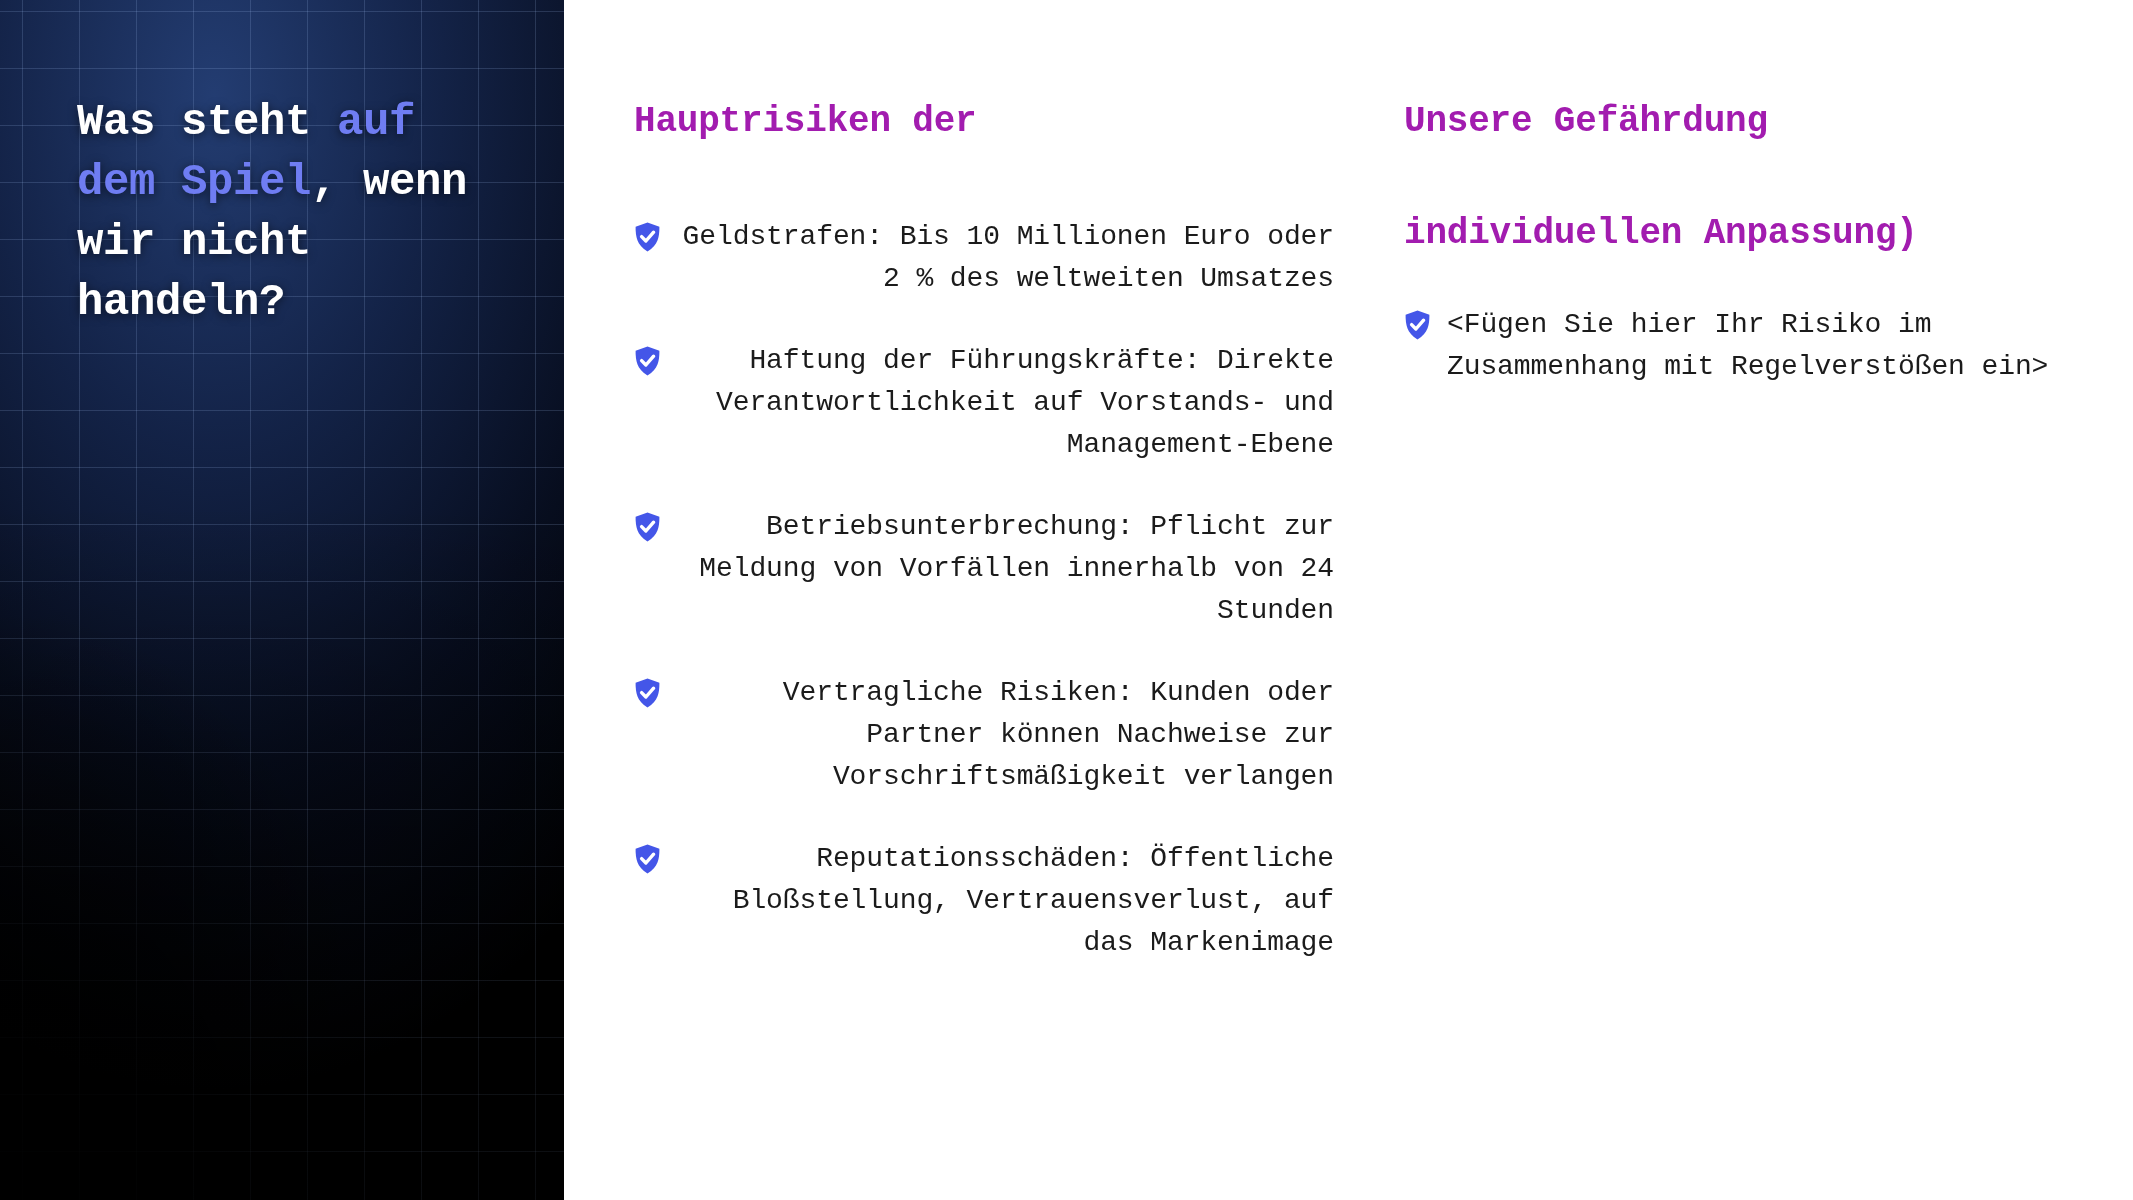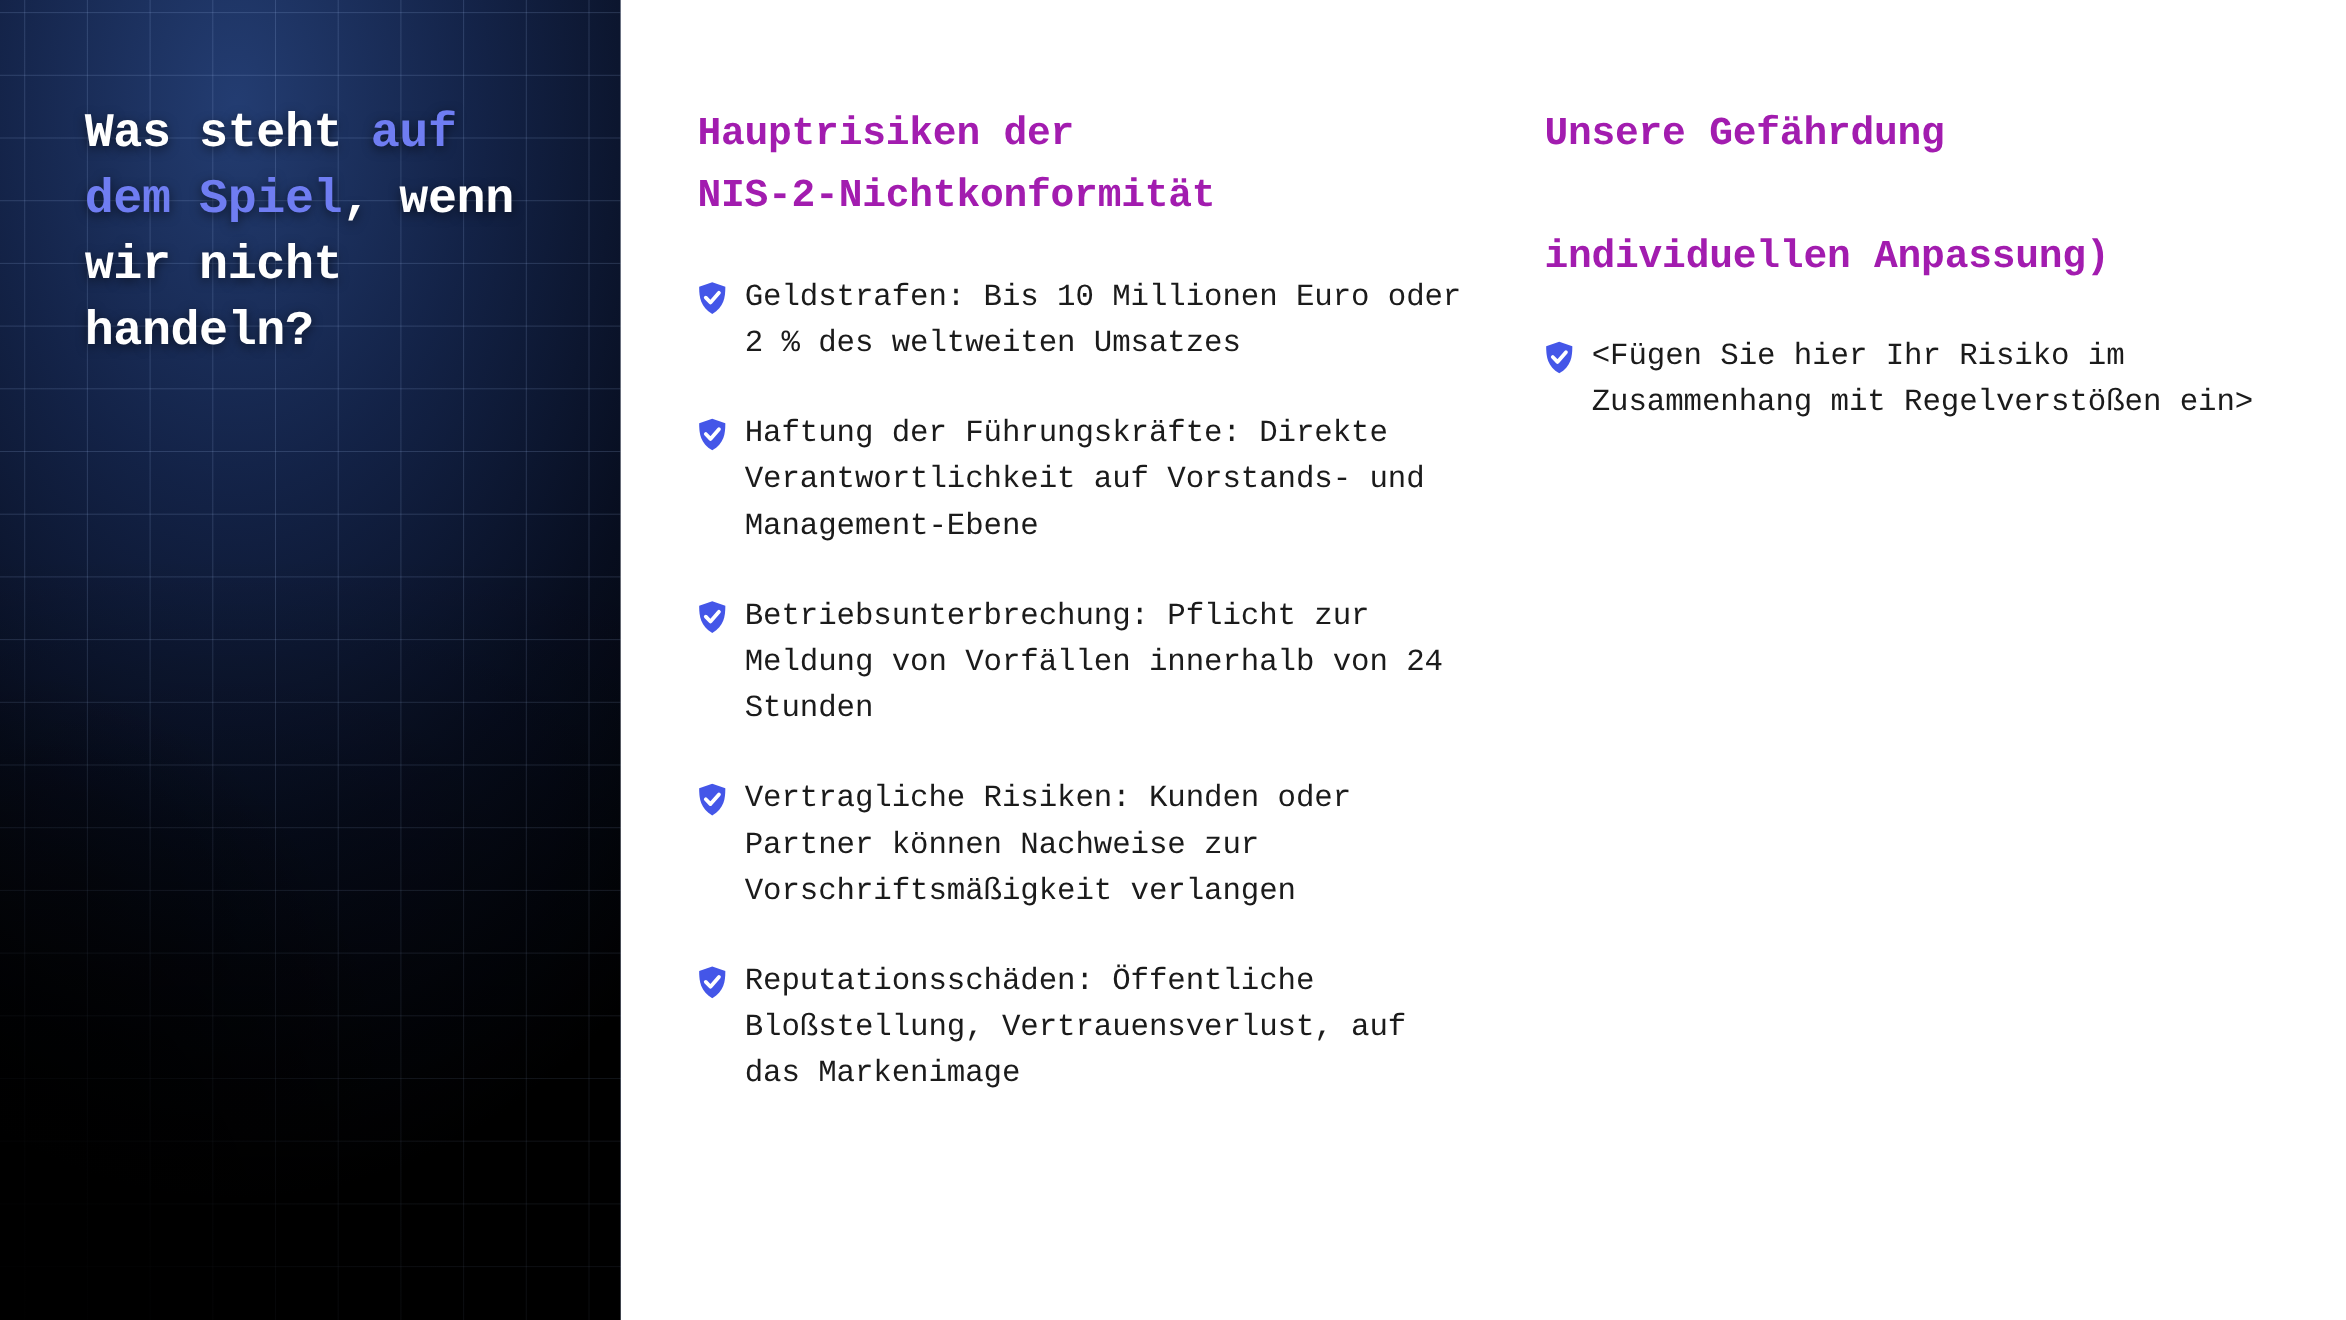--- a/index.html
+++ b/index.html
@@ -97,21 +97,21 @@
     letter-spacing: -0.2px;
     color: #a21caf;
   }
   .col-right .col-heading { padding-top: 94px; }
 
   .bullets {
     list-style: none;
     margin: 0;
     padding: 0;
   }
-  .col-mid .bullets { margin-top: 44px; }
+  .col-mid .bullets { margin-top: 66px; text-align: right; }
   .col-right .bullets { margin-top: 42px; }
 
   .bullet {
     display: flex;
     align-items: flex-start;
     gap: 16px;
     margin-bottom: 40px;
   }
   .col-right .bullet { margin-bottom: 34px; }
 
@@ -136,21 +136,21 @@
 
 <div class="slide">
 
   <div class="left-panel">
     <div class="grid-overlay"></div>
     <div class="vignette"></div>
     <h1 class="left-title"><span>Was steht </span><span class="hl">auf</span><br><span class="hl">dem Spiel</span><span>, wenn</span><br><span>wir nicht handeln?</span></h1>
   </div>
 
   <div class="col col-mid">
-    <h2 class="col-heading"><span>Hauptrisiken der</span><br><span>NIS-2-Nichtkonformität</span></h2>
+    <h2 class="col-heading"><span>Hauptrisiken der</span><br></h2>
 
     <ul class="bullets">
 
       <li class="bullet">
         <svg class="shield-icon" viewBox="0 0 27 30">
           <path d="M13.5 0.6 L25.4 4.7 C25.4 14.6 24.2 23.0 13.5 29.4 C2.8 23.0 1.6 14.6 1.6 4.7 Z" fill="#4456e8"></path>
           <path d="M7.6 14.6 L11.9 19.0 L19.6 10.2" fill="none" stroke="#ffffff" stroke-width="3.4" stroke-linecap="round" stroke-linejoin="round"></path>
         </svg>
         <span class="bullet-text">Geldstrafen: Bis 10 Millionen Euro oder 2 % des weltweiten Umsatzes</span>
       </li>

